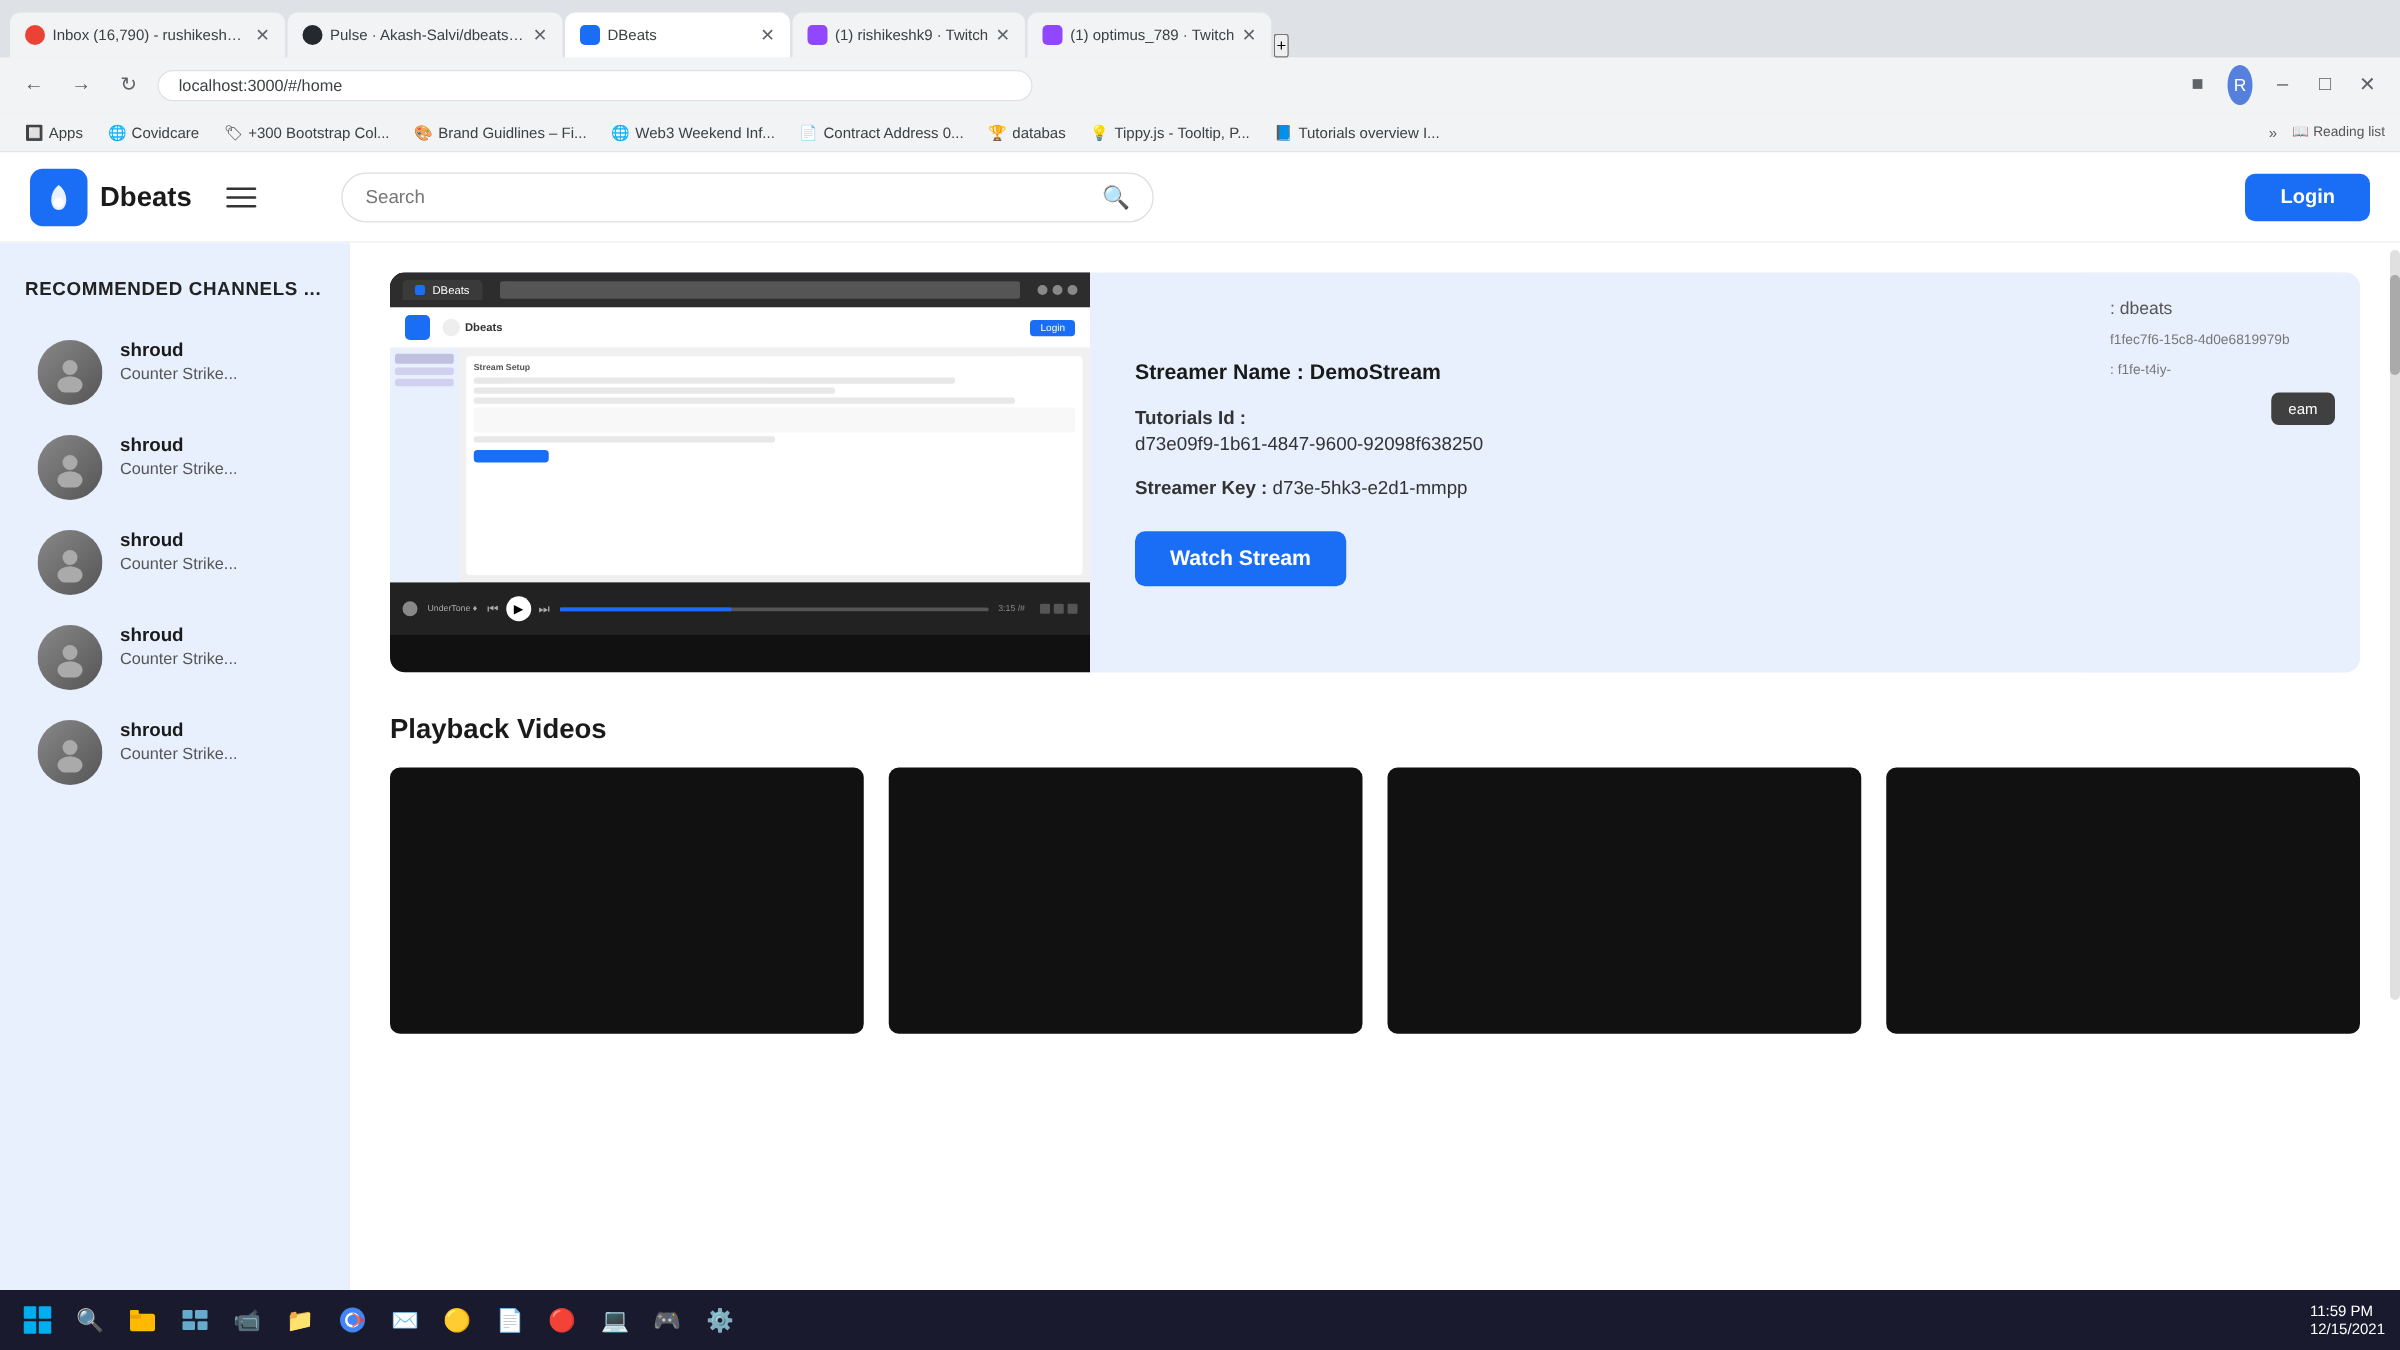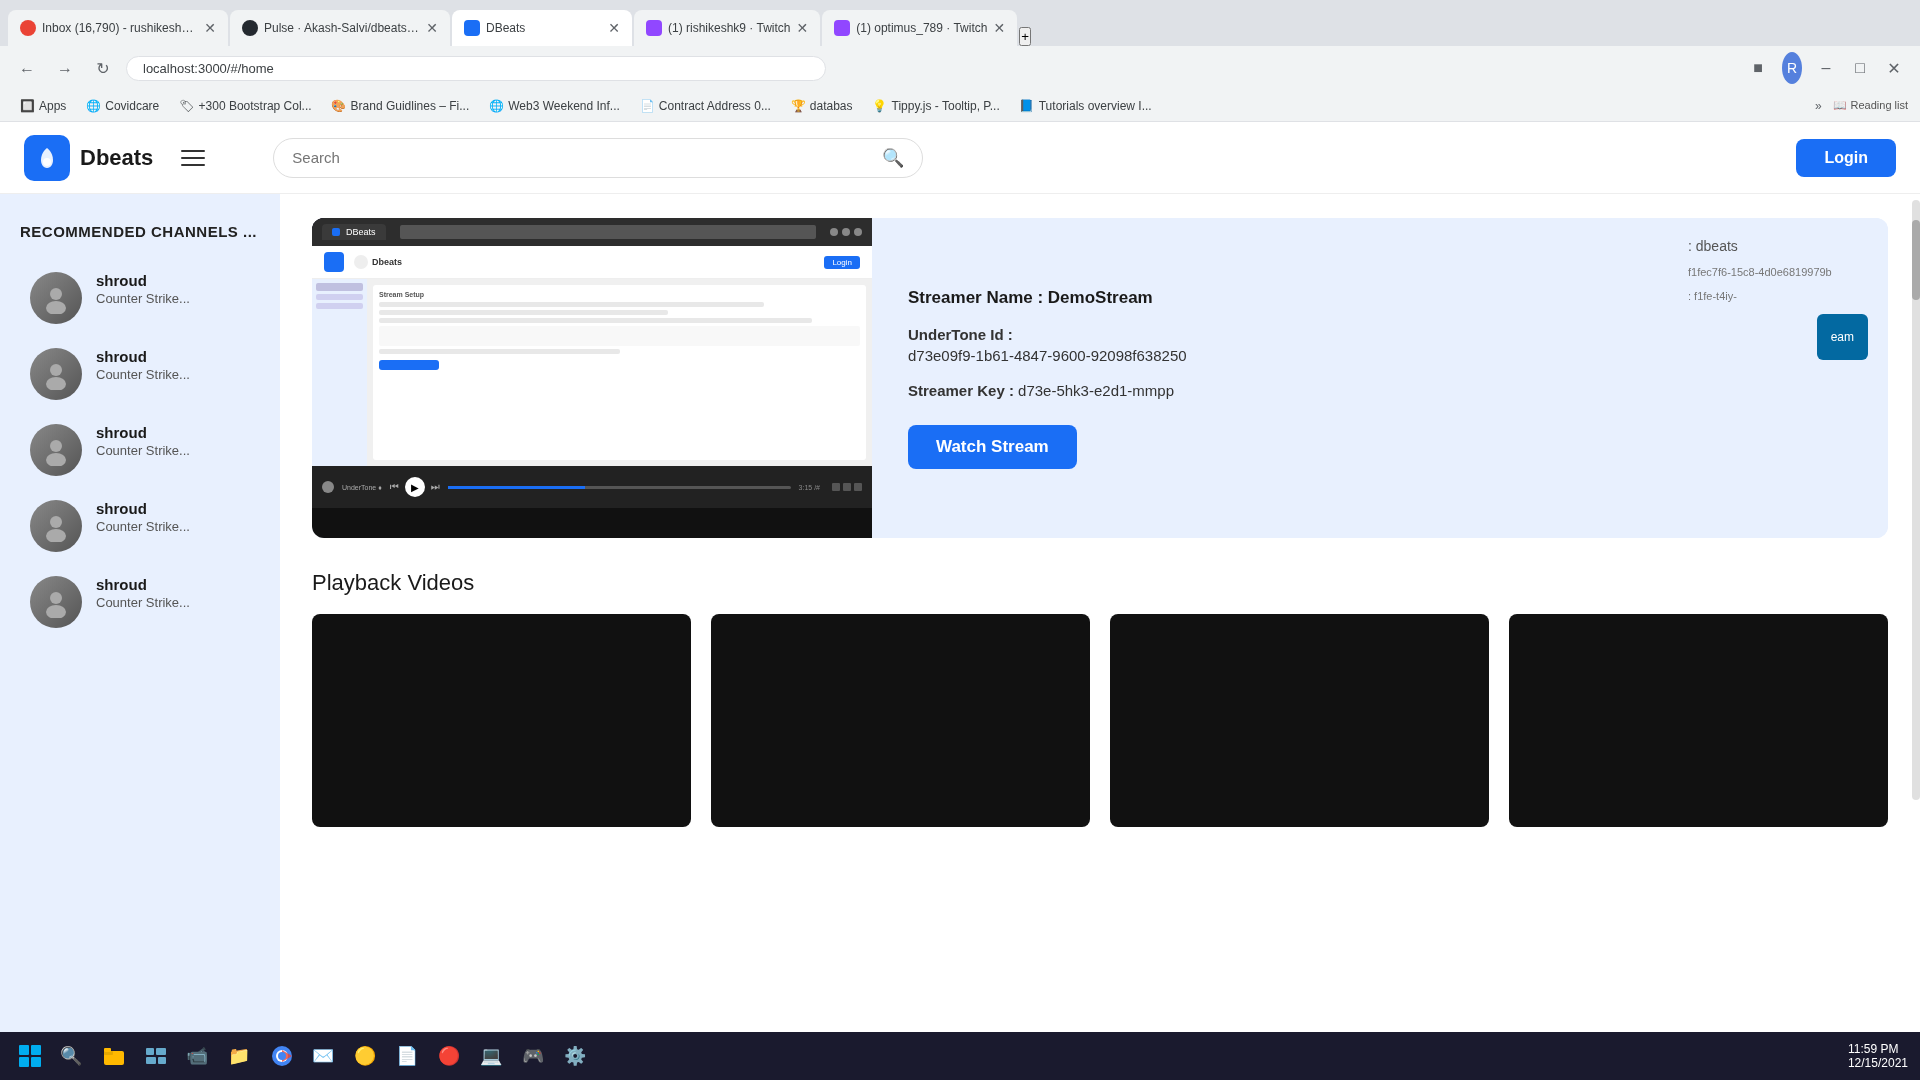--- a/index.html
+++ b/index.html
@@ -74,25 +74,25 @@
     .hero-info { flex: 1; padding: 28px 36px; display: flex; flex-direction: column; justify-content: center; gap: 16px; }
     .streamer-name { font-size: 17px; font-weight: 600; color: #1a1a1a; }
     .streamer-id { font-size: 15px; color: #333; line-height: 1.4; }
     .streamer-key { font-size: 15px; color: #333; }
     .watch-stream-btn { align-self: flex-start; background: #1a6ef5; color: white; border: none; border-radius: 8px; padding: 12px 28px; font-size: 17px; font-weight: 600; cursor: pointer; margin-top: 10px; }
 
     
     .hero-extra { width: 220px; background: #e8f0fe; padding: 20px; display: flex; flex-direction: column; gap: 12px; overflow: hidden; }
     .extra-name { font-size: 14px; color: #555; }
     .extra-id { font-size: 11px; color: #777; word-break: break-all; }
-    .extra-btn { background: #0369a1; color: white; border: none; border-radius: 6px; padding: 16px 14px; font-size: 12px; cursor: pointer; align-self: flex-end; }
+    .extra-btn { background: #404040; color: white; border: none; border-radius: 6px; padding: 6px 14px; font-size: 12px; cursor: pointer; align-self: flex-end; }
 
     
     .playback-section { margin-top: 8px; }
-    .playback-title { font-size: 22px; font-weight: 400; color: #1a1a1a; margin-bottom: 18px; }
+    .playback-title { font-size: 22px; font-weight: 700; color: #1a1a1a; margin-bottom: 18px; }
     .video-grid { display: grid; grid-template-columns: repeat(4, 1fr); gap: 20px; }
     .video-card { background: #111; border-radius: 8px; aspect-ratio: 16/9; cursor: pointer; }
 
     
     .taskbar { position: fixed; bottom: 0; left: 0; width: 1920px; height: 48px; background: #1a1a2e; display: flex; align-items: center; padding: 0 12px; gap: 6px; z-index: 1000; }
     .taskbar-start { width: 36px; height: 36px; display: flex; align-items: center; justify-content: center; cursor: pointer; }
     .taskbar-search { width: 36px; height: 36px; display: flex; align-items: center; justify-content: center; cursor: pointer; color: white; font-size: 18px; }
     .taskbar-icon { width: 36px; height: 36px; display: flex; align-items: center; justify-content: center; cursor: pointer; border-radius: 4px; }
     .taskbar-spacer { flex: 1; }
     .taskbar-tray { display: flex; align-items: center; gap: 4px; }
@@ -383,21 +383,21 @@
           </div>
         </div>
 
         <div class="hero-info">
           <div>
             <span class="streamer-name">Streamer Name : </span>
             <span class="streamer-name">DemoStream</span>
           </div>
           <div>
             <p class="streamer-id">
-              <strong>UnderTone Id :</strong><br>
+              <strong>Tutorials Id :</strong><br>
               <span>d73e09f9-1b61-4847-9600-92098f638250</span>
             </p>
           </div>
           <div>
             <p class="streamer-key">
               <strong>Streamer Key :</strong>
               <span>d73e-5hk3-e2d1-mmpp</span>
             </p>
           </div>
           <button class="watch-stream-btn">Watch Stream</button>

